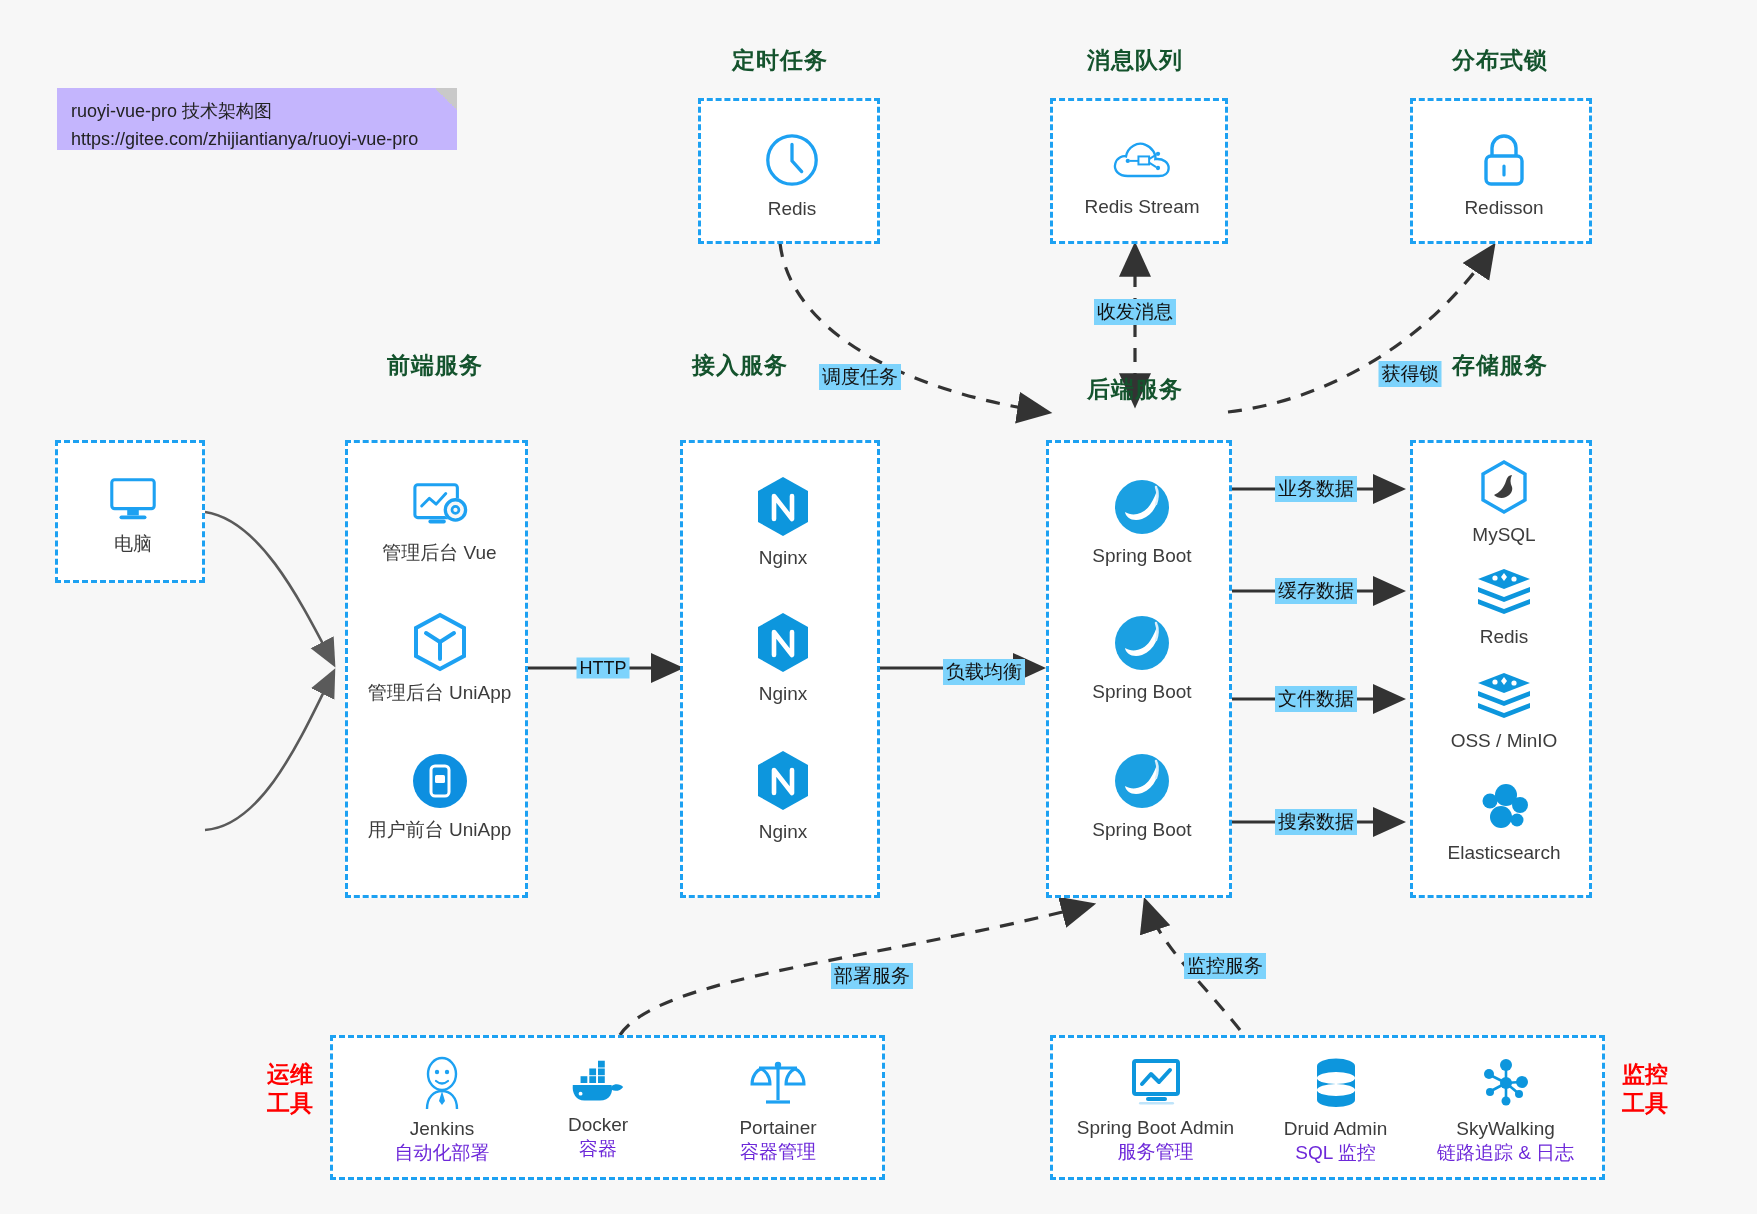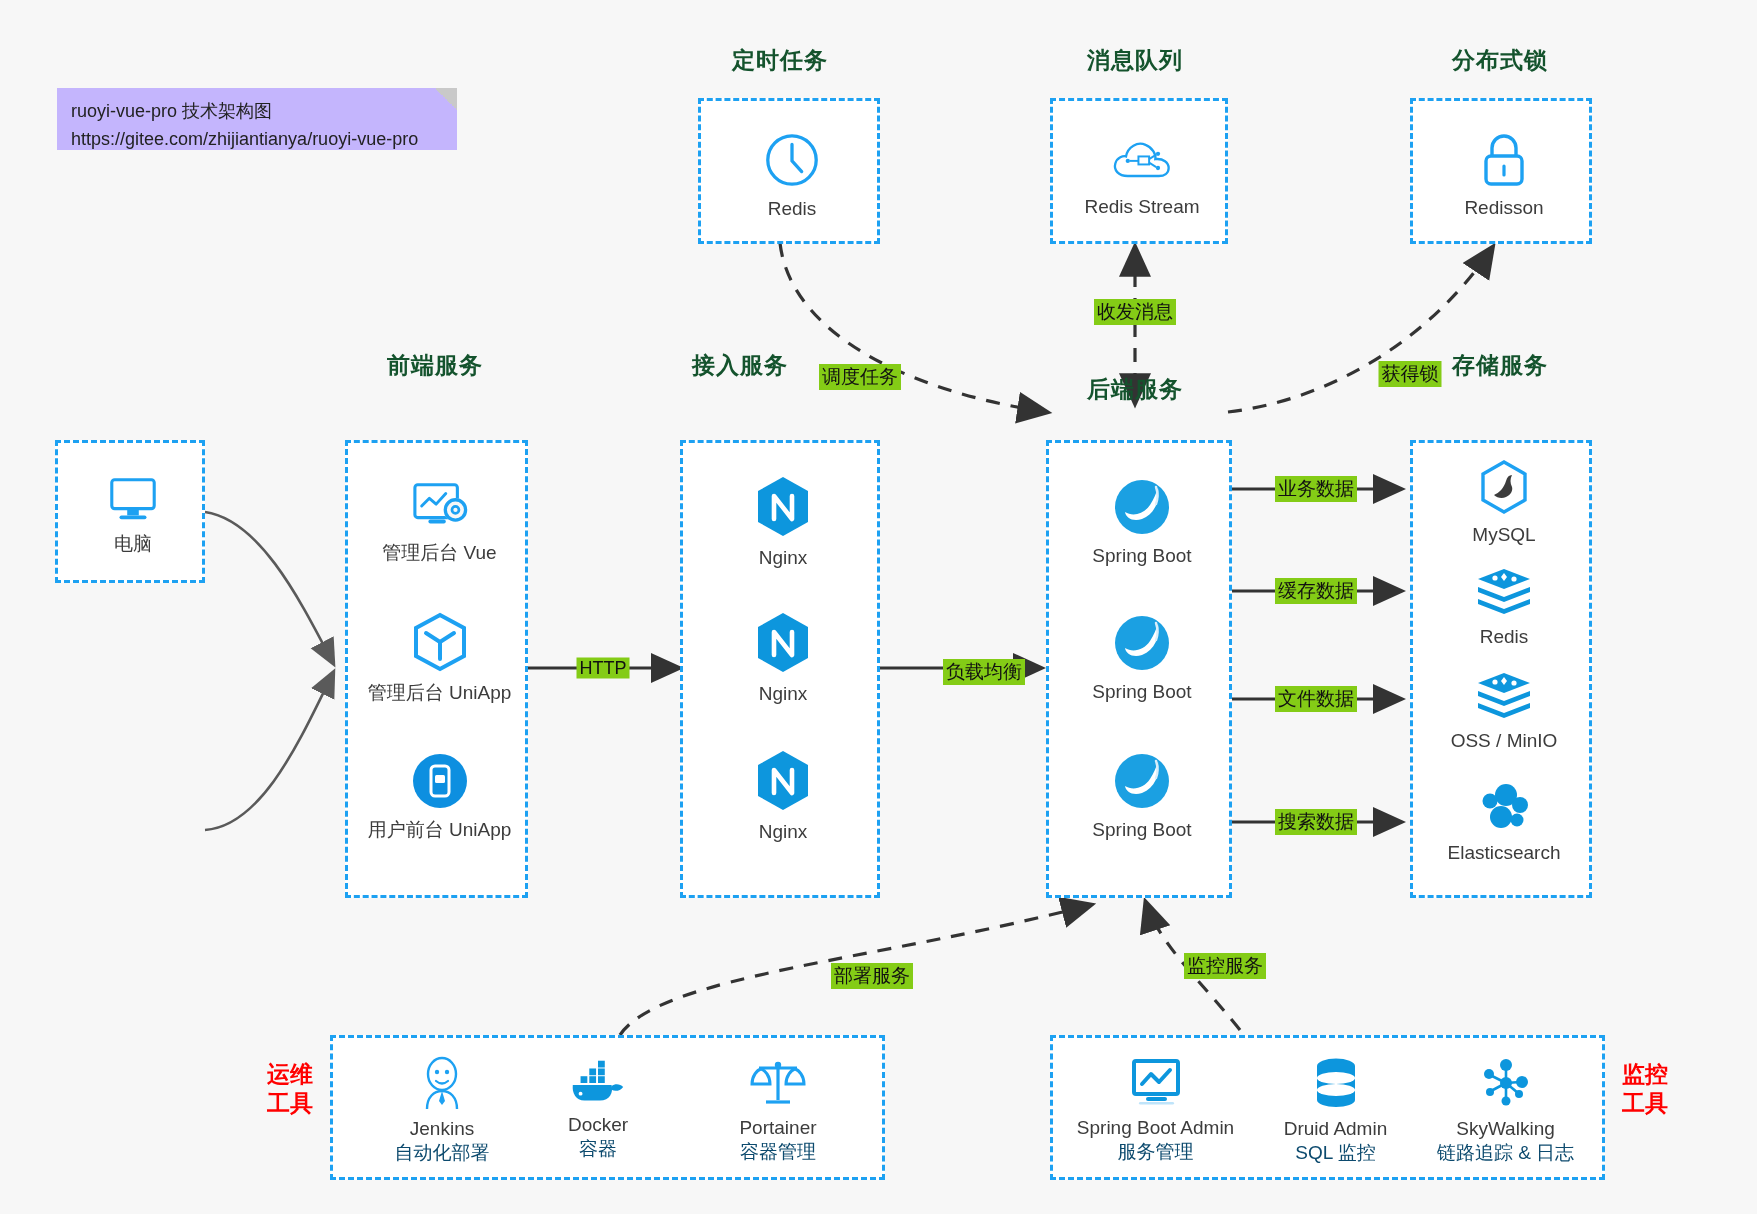--- a/index.html
+++ b/index.html
@@ -20,40 +20,40 @@
     box-sizing:border-box;
   }
   .node{
     position:absolute;display:flex;flex-direction:column;
     align-items:center;justify-content:center;
   }
   .node-label{
     font-size:19px;color:#3c3c3c;text-align:center;white-space:nowrap;
     margin-top:6px;line-height:1.25;
   }
-  .node-sub{font-size:19px;color:#0c4a6e;text-align:center;white-space:nowrap;line-height:1.3;}
+  .node-sub{font-size:19px;color:#6d28d9;text-align:center;white-space:nowrap;line-height:1.3;}
   .icon{display:block;}
 
   
   .note{
     position:absolute;left:57px;top:88px;width:400px;height:62px;
     background:#c4b5fd;
   }
   .note-fold{
     position:absolute;right:0;top:0;width:22px;height:22px;
     background:linear-gradient(225deg,#c9c9c9 0 50%,transparent 50% 100%);
   }
   .note-txt{
     position:absolute;left:14px;top:10px;font-size:18px;color:#222;
     line-height:1.55;white-space:nowrap;
   }
 
   
   .elabel{
-    position:absolute;background:#84cc16;font-size:18px;color:#111;
+    position:absolute;background:#7dd3fc;font-size:18px;color:#111;
     white-space:nowrap;padding:0 3px;transform:translate(-50%,-50%);
   }
   .elabel.chinese{font-size:19px;}
   .side-title{
     position:absolute;color:#ff0000;font-weight:bold;font-size:23px;
     text-align:center;line-height:1.25;white-space:nowrap;
   }
 </style>
 </head>
 <body>

